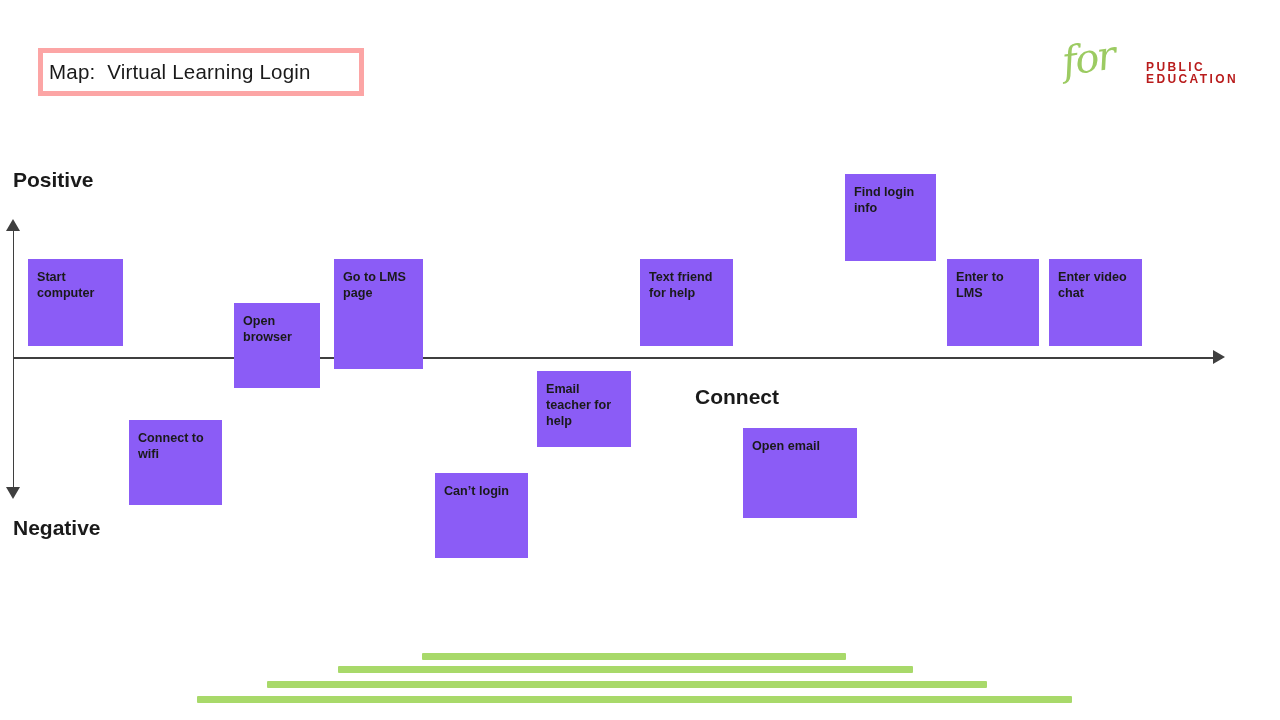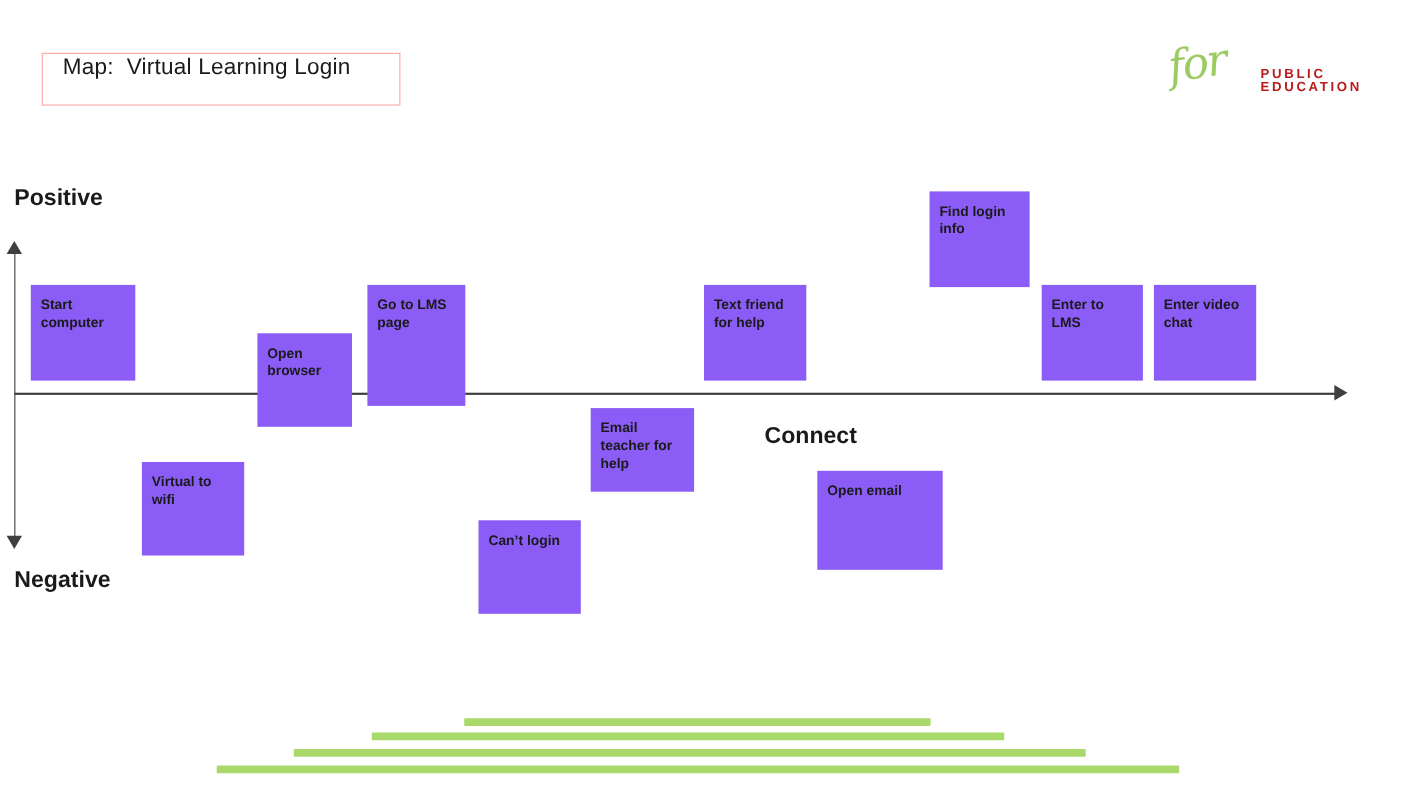--- a/index.html
+++ b/index.html
@@ -17,26 +17,26 @@
     font-family: "Liberation Sans", sans-serif;
   }
 
   
   #title-box {
     position: absolute;
     left: 38px;
     top: 48px;
     width: 326px;
     height: 48px;
-    border: 1px solid #fca5a5;
+    border: 5px solid #fca5a5;
     background: #ffffff;
     box-sizing: border-box;
     display: flex;
-    align-items: flex-start;
-    padding-left: 18px;
+    align-items: center;
+    padding-left: 6px;
   }
   #title-text {
     font-size: 20.5px;
     color: #1a1a1a;
     letter-spacing: 0.2px;
     white-space: pre;
   }
 
   
   #logo {
@@ -179,21 +179,21 @@
   <div id="x-arrow" class="arrow-head"></div>
   <div id="y-arrow-up" class="arrow-head"></div>
   <div id="y-arrow-down" class="arrow-head"></div>
 
   <div id="label-positive" class="axis-label">Positive</div>
   <div id="label-negative" class="axis-label">Negative</div>
   <div id="label-timeline" class="axis-label">Connect</div>
 
   <div id="notes-layer">
       <div class="note" style="left: 28px; top: 259px; width: 95px; height: 87px;">Start computer</div>
-      <div class="note" style="left: 129px; top: 420px; width: 93px; height: 85px;">Virtual to wifi</div>
+      <div class="note" style="left: 129px; top: 420px; width: 93px; height: 85px;">Connect to wifi</div>
       <div class="note" style="left: 234px; top: 303px; width: 86px; height: 85px;">Open browser</div>
       <div class="note" style="left: 334px; top: 259px; width: 89px; height: 110px;">Go to LMS page</div>
       <div class="note" style="left: 435px; top: 473px; width: 93px; height: 85px;">Can’t login</div>
       <div class="note" style="left: 537px; top: 371px; width: 94px; height: 76px;">Email teacher for help</div>
       <div class="note" style="left: 640px; top: 259px; width: 93px; height: 87px;">Text friend for help</div>
       <div class="note" style="left: 743px; top: 428px; width: 114px; height: 90px;">Open email</div>
       <div class="note" style="left: 845px; top: 174px; width: 91px; height: 87px;">Find login info</div>
       <div class="note" style="left: 947px; top: 259px; width: 92px; height: 87px;">Enter to LMS</div>
       <div class="note" style="left: 1049px; top: 259px; width: 93px; height: 87px;">Enter video chat</div>
     </div>

